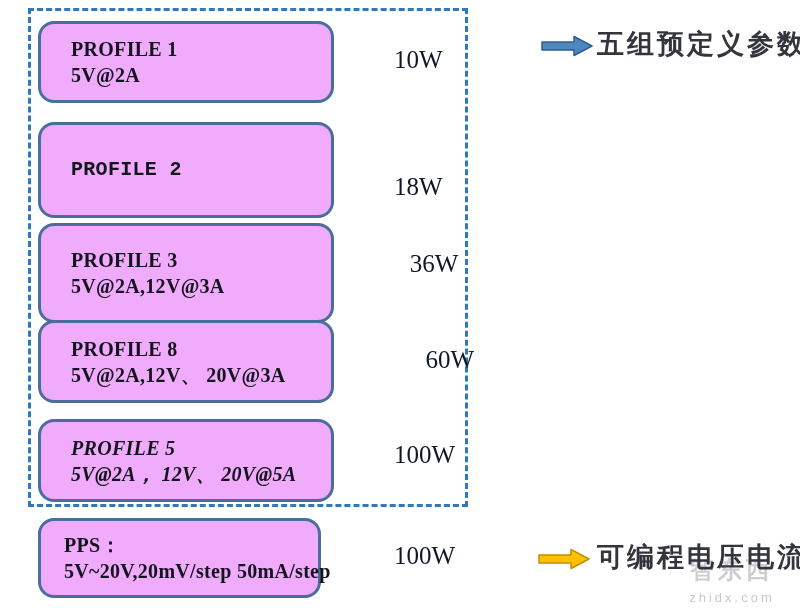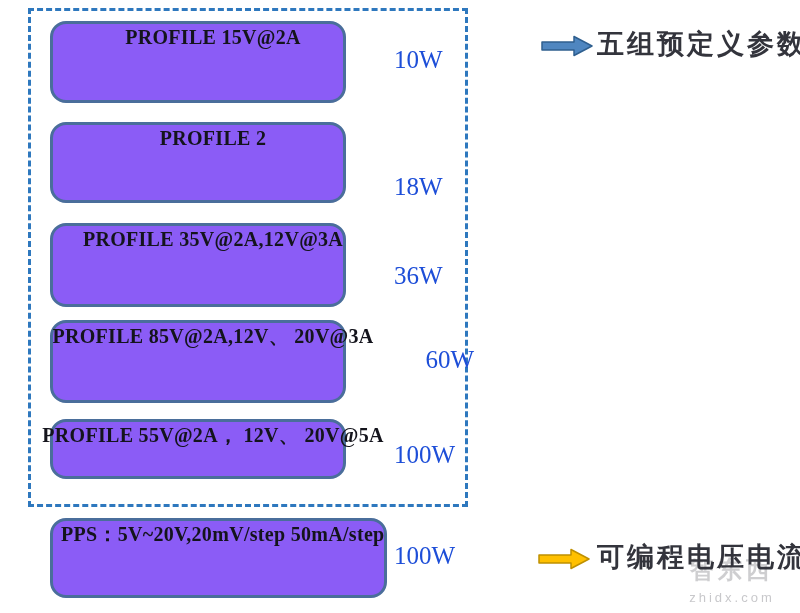--- a/index.html
+++ b/index.html
@@ -13,46 +13,47 @@
   }
   .dashed-frame {
     position: absolute;
     left: 28px; top: 8px;
     width: 440px; height: 499px;
     box-sizing: border-box;
     border: 3px dashed #2E78BE;
   }
   .pbox {
     position: absolute;
-    left: 50px;
+    left: 38px;
     width: 296px;
     box-sizing: border-box;
     border: 3px solid #4A6E9B;
     border-radius: 16px;
-    background: #8b5cf6;
+    background: #f0abfc;
     display: flex;
+    flex-direction: column;
     justify-content: center;
     padding-left: 30px;
   }
-  .pbox.pps { padding-left: 8px; width: 337px; justify-content: space-between; }
+  .pbox.pps { padding-left: 23px; width: 283px; }
   .pline {
     font-weight: bold;
     font-size: 20px;
     line-height: 26px;
     color: #14141C;
     letter-spacing: 0.3px;
     white-space: nowrap;
   }
   .watt {
     position: absolute;
     left: 394px;
     width: 80px;
     font-size: 25px;
     line-height: 32px;
-    color: #1d4ed8;
+    color: #0f172a;
     white-space: nowrap;
   }
   .annot-label {
     position: absolute;
     font-size: 27px;
     line-height: 34px;
     font-weight: bold;
     color: #33343C;
     letter-spacing: 3px;
     white-space: nowrap;
@@ -90,44 +91,44 @@
     <div class="wm-main">智东西</div>
     <div class="wm-sub">zhidx.com</div>
   </div>
 
   <div class="dashed-frame fg"></div>
 
   <div class="pbox fg" style="top:21px;height:82px;">
     <div class="pline">PROFILE 1</div>
     <div class="pline">5V@2A</div>
   </div>
-  <div class="pbox fg" style="top:122px;height:81px;">
+  <div class="pbox fg" style="top:122px;height:96px;font-family:Liberation Mono, monospace;">
     <div class="pline">PROFILE 2</div>
   </div>
-  <div class="pbox fg" style="top:223px;height:84px;text-align:center;">
+  <div class="pbox fg" style="top:223px;height:100px;">
     <div class="pline">PROFILE 3</div>
     <div class="pline">5V@2A,12V@3A</div>
   </div>
   <div class="pbox fg" style="top:320px;height:83px;">
     <div class="pline">PROFILE 8</div>
     <div class="pline">5V@2A,12V、 20V@3A</div>
   </div>
-  <div class="pbox fg" style="top:419px;height:60px;">
+  <div class="pbox fg" style="top:419px;height:83px;font-style:italic;">
     <div class="pline">PROFILE 5</div>
     <div class="pline">5V@2A， 12V、 20V@5A</div>
   </div>
 
   <div class="pbox pps fg" style="top:518px;height:80px;">
     <div class="pline">PPS：</div>
     <div class="pline">5V~20V,20mV/step 50mA/step</div>
   </div>
 
   <div class="watt fg" style="top:44px;">10W</div>
   <div class="watt fg" style="top:141px;margin-top:30px;">18W</div>
-  <div class="watt fg" style="top:260px;">36W</div>
+  <div class="watt fg" style="top:248px;text-align:center;">36W</div>
   <div class="watt fg" style="top:344px;text-align:right;">60W</div>
   <div class="watt fg" style="top:439px;">100W</div>
   <div class="watt fg" style="top:540px;">100W</div>
 
   <svg class="arrow fg" style="left:541px;top:35px;" viewBox="0 0 52 22">
     <polygon points="1,7 33,7 33,1.5 51,11 33,20.5 33,15 1,15" stroke-width="1.5" stroke-linejoin="round" fill="#4F86C0" stroke="#2F5F8F"></polygon>
   </svg>
   <div class="annot-label fg" style="left:597px;top:27px;">五组预定义参数</div>
 
   <svg class="arrow fg" style="left:538px;top:548px;" viewBox="0 0 52 22">

